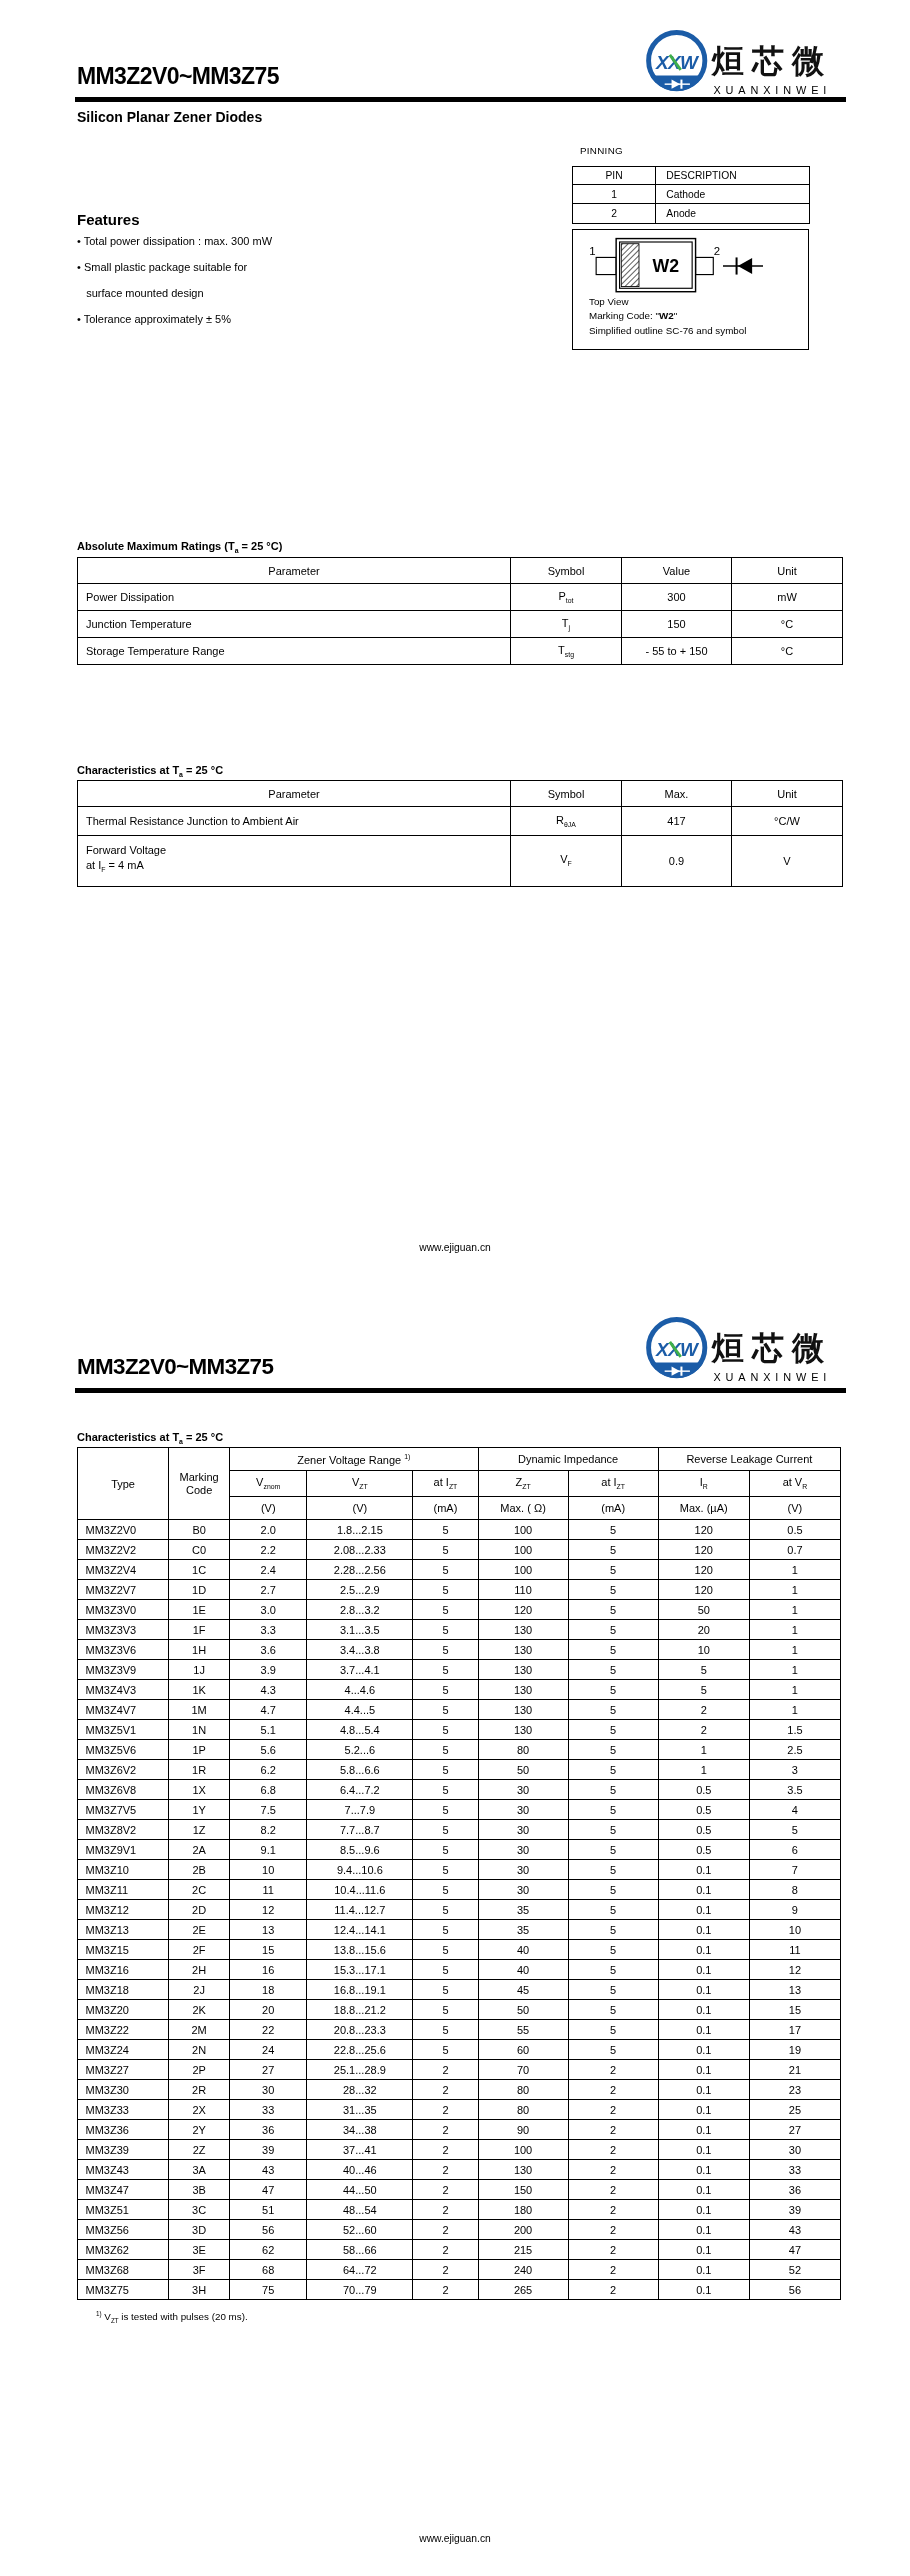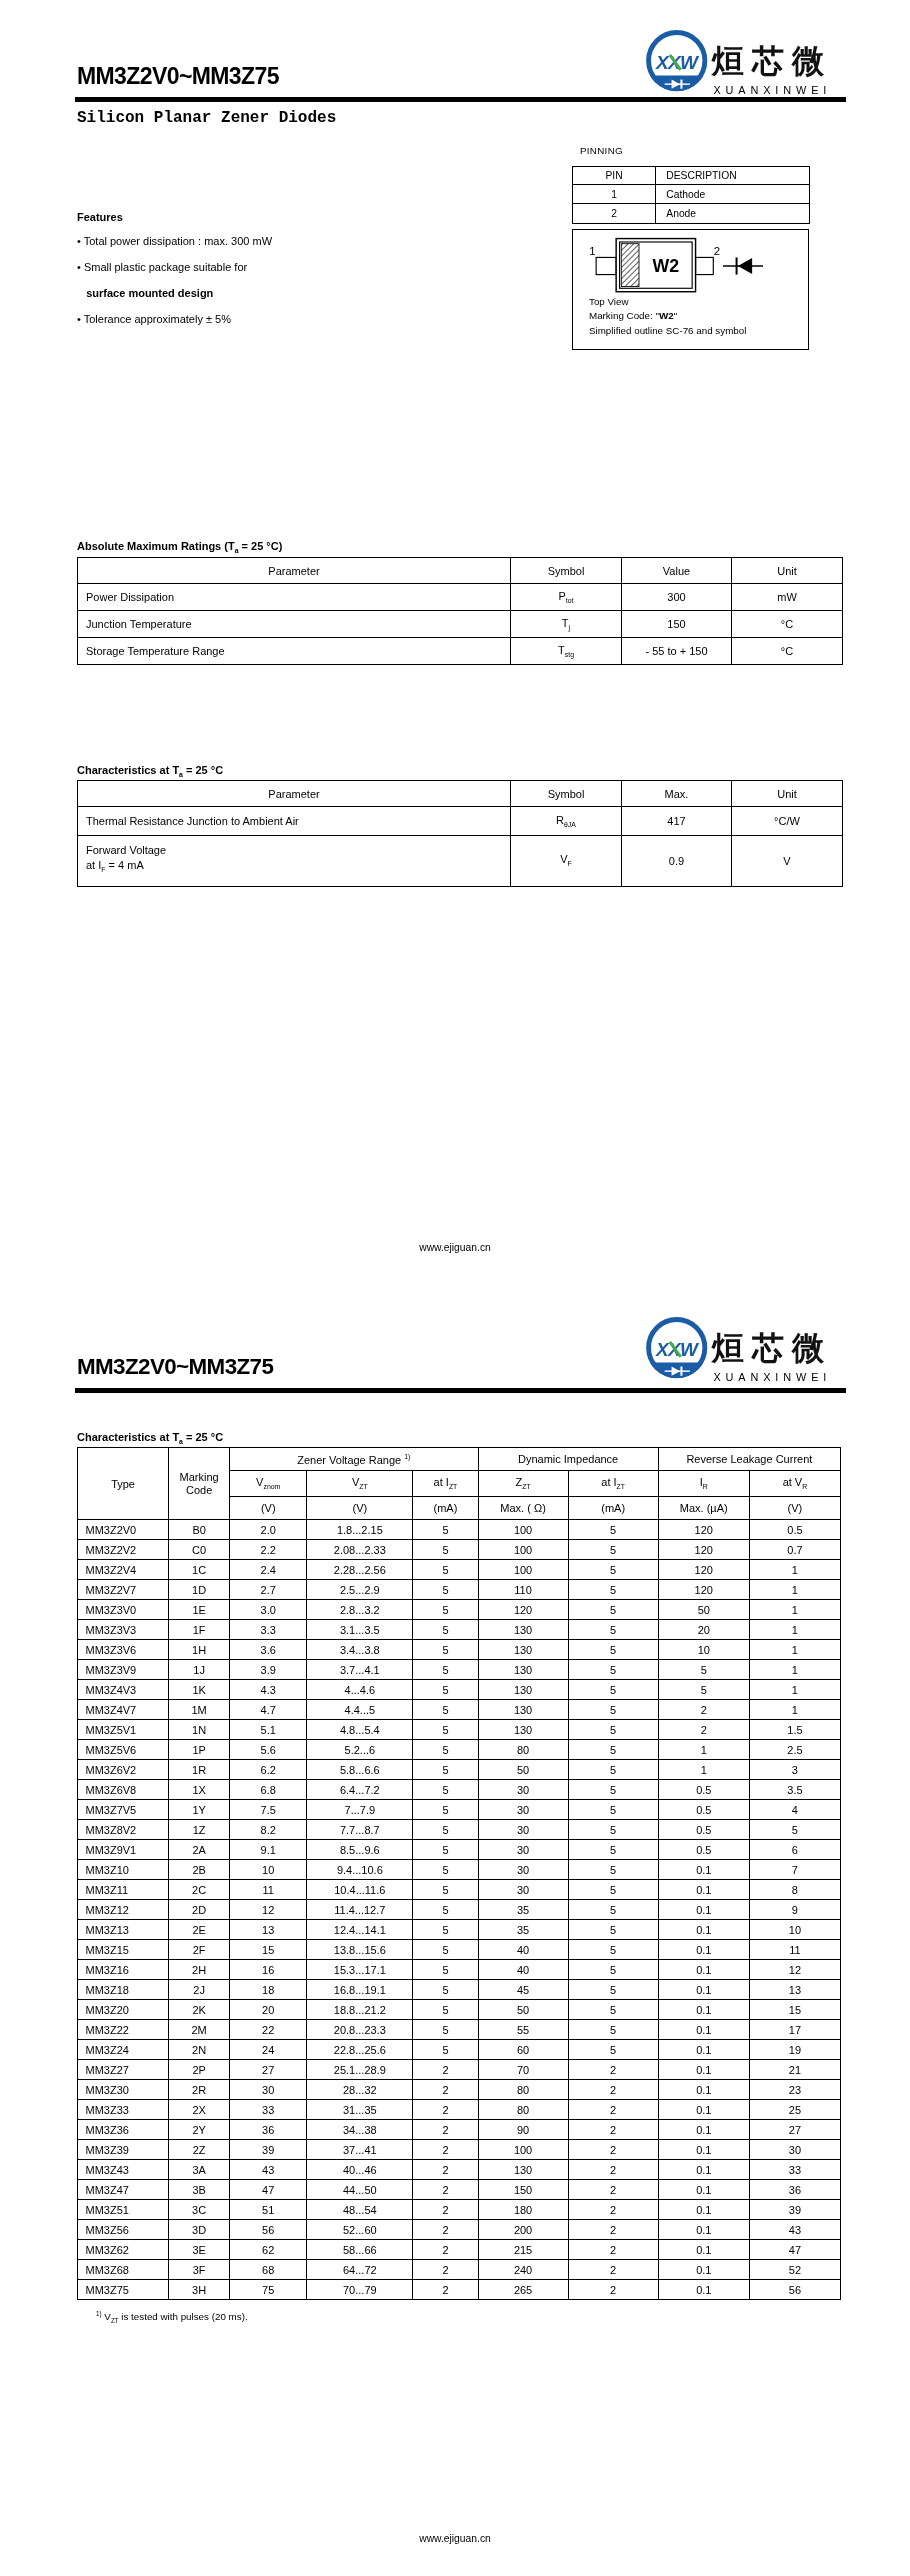--- a/index.html
+++ b/index.html
@@ -6,39 +6,39 @@
   .doc {
     position:relative; width:910px; height:2576px; background:#fff;
     font-family:"Liberation Sans","DejaVu Sans",sans-serif; color:#000;
     overflow:hidden;
   }
   .abs { position:absolute; }
 
   
   .page-title { font-weight:bold; font-size:23px; letter-spacing:-0.6px; line-height:25px; }
   .rule { background:#000; }
-  .subtitle { font-weight:bold; font-size:16px;font-family:Liberation Mono, monospace; }
+  .subtitle { font-weight:bold; font-size:14px; }
 
   
   .pin-label { font-size:9.8px; letter-spacing:0.3px;padding-left:8px; }
   .pin-table { border-collapse:collapse; table-layout:fixed; border:1.1px solid #000; font-size:10.3px; }
   .pin-table th, .pin-table td { border:0.6px solid #000; font-weight:normal; padding:0; }
   .pin-table th { height:17px; }
   .pin-table td { height:18.4px; }
   .pin-col1 { text-align:center; }
   .pin-col2 { text-align:left; padding-left:10.3px !important; }
 
   
   .pkg-box { border:1.1px solid #000; background:#fff; }
   .pkg-captions { position:absolute; left:16px; top:65px; font-size:9.8px; line-height:14.3px; }
 
   
-  .feat-heading { font-weight:bold; font-size:11px; }
+  .feat-heading { font-weight:bold; font-size:15px; }
   .feat-items { font-size:11px; line-height:26px; white-space:nowrap; }
-  .feat-indent { padding-left:9.2px;font-weight:bold; }
+  .feat-indent { padding-left:9.2px; }
 
   
   .sec-heading { font-weight:bold; font-size:11px; }
   .sec-heading sub { font-size:6.9px; }
 
   
   .spec { border-collapse:collapse; table-layout:fixed; border:1.7px solid #000; font-size:11px; }
   .spec th, .spec td { border:1.1px solid #000; font-weight:normal; text-align:center; padding:0; }
   .spec thead th { height:25px; border-bottom:1.7px solid #000; }
   .spec td { height:26px; }

